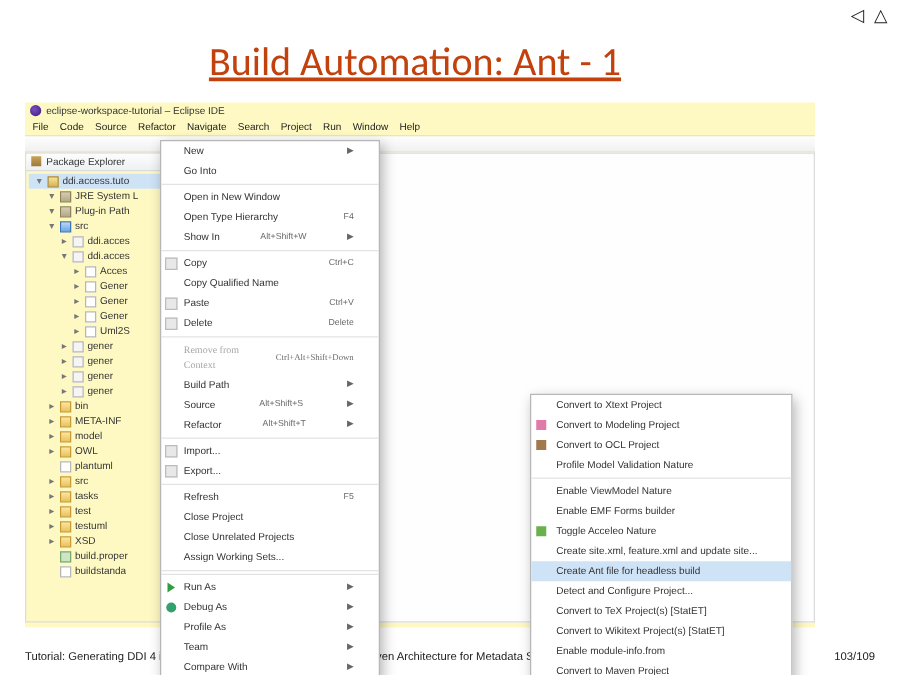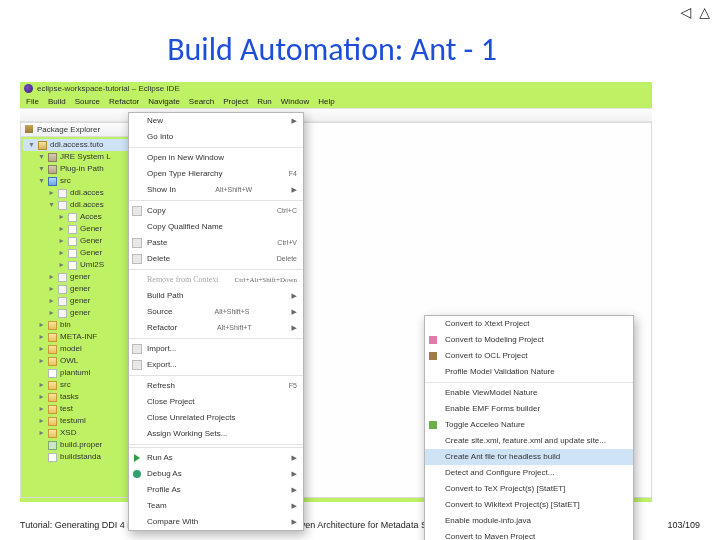--- a/index.html
+++ b/index.html
@@ -1,20 +1,20 @@
 <!DOCTYPE html>
 <html><head>
 <meta charset="utf-8">
 <style>
   * { box-sizing: border-box; margin: 0; padding: 0; }
   html, body { width: 720px; height: 540px; font-family: "Segoe UI", Arial, sans-serif; background: #fff; overflow: hidden; }
   .slide { position: relative; width: 720px; height: 540px; }
   .slide-nav { position: absolute; top: 4px; right: 8px; font-size: 14px; color: #222; letter-spacing: 2px; font-family: Arial, sans-serif; }
-  .slide-title { position: absolute; top: 30px; left: 0; width: 664px; text-align: center; font-size: 32px; font-weight: 400; font-family: Calibri, Arial, sans-serif; color: #1d4ed8; }
-  .shot { position: absolute; top: 82px; left: 20px; width: 632px; height: 420px; background: #bef264; font-size: 8px; color: #333; }
+  .slide-title { position: absolute; top: 30px; left: 0; width: 664px; text-align: center; font-size: 32px; font-weight: 400; font-family: Calibri, Arial, sans-serif; color: #c2410c; text-decoration: underline; }
+  .shot { position: absolute; top: 82px; left: 20px; width: 632px; height: 420px; background: #fef9c3; font-size: 8px; color: #333; }
   .eclipse-titlebar { display: flex; align-items: center; gap: 4px; padding: 2px 4px; font-size: 8px; color: #333; }
   .ecl-icon { width: 9px; height: 9px; border-radius: 50%; background: radial-gradient(circle at 40% 40%, #7a4cc8, #3b1c6e); display: inline-block; }
   .menubar { display: flex; gap: 9px; padding: 2px 6px; font-size: 8px; color: #222; }
   .menubar span { cursor: default; }
   .toolbar-strip { height: 14px; border-top: 1px solid #e2e2e2; border-bottom: 1px solid #e2e2e2; background: linear-gradient(#fdfdfd,#f1f1f1); }
   .main-area { display: flex; height: 376px; }
   .panel { border: 1px solid #dcdcdc; }
   .pkg-explorer { width: 174px; display: flex; flex-direction: column; }
   .view-tab { display: flex; align-items: flex-start; gap: 4px; background: linear-gradient(#fdfdfd,#eef0f3); border-bottom: 1px solid #dcdcdc; padding: 2px 4px; font-size: 8px; }
   .view-tab .cube { width: 8px; height: 8px; background: linear-gradient(#c9a35a,#9b7a36); }
@@ -25,21 +25,21 @@
   .ind { display: inline-block; }
   .ic { width: 9px; height: 9px; display: inline-block; }
   .ic-proj { background: linear-gradient(#f6e39a,#d8b256); border: 1px solid #b38a2d; }
   .ic-folder { background: linear-gradient(#fbe6a3,#e9c25c); border: 1px solid #c79a36; }
   .ic-src { background: linear-gradient(#b7d8ff,#6ca6e2); border: 1px solid #3d76b7; }
   .ic-pkg { background: #f5f5f5; border: 1px solid #b7b7b7; }
   .ic-lib { background: linear-gradient(#d6ccb4,#b4a885); border: 1px solid #8e825e; }
   .ic-file { background: #fff; border: 1px solid #b7b7b7; }
   .ic-plug { background: #cde5c7; border: 1px solid #7caa6e; }
   .ctx-menu { position: absolute; top: 30px; left: 108px; width: 176px; background: #fff; border: 1px solid #b7b7b7; box-shadow: 2px 4px 10px rgba(0,0,0,.3); font-size: 8px; z-index: 5; }
-  .mi { display: flex; align-items: center; padding: 2px 6px 2px 18px; line-height: 12px; gap: 5px; position: relative; }
+  .mi { display: flex; align-items: center; padding: 2px 20px 2px 18px; line-height: 12px; gap: 5px; position: relative; }
   .mi .shortcut { margin-left: auto; color: #6a6a6a; font-size: 7px; }
   .mi .arrow { margin-left: auto; color: #666; font-size: 7px; }
   .mi.highlight { background: #cfe3f7; }
   .msep { height: 0; border-top: 1px solid #e3e3e3; margin: 2px 0; }
   .mi .lead-ic { position: absolute; left: 3px; width: 10px; height: 10px; display: inline-flex; align-items: center; justify-content: center; }
   .green-tri { width: 0; height: 0; border-left: 6px solid #2f9e3e; border-top: 4px solid transparent; border-bottom: 4px solid transparent; }
   .bug-ic { width: 8px; height: 8px; background: #34a06e; border-radius: 50%; }
   .submenu { position: absolute; top: 233px; left: 404px; width: 210px; background: #fff; border: 1px solid #b7b7b7; box-shadow: 2px 4px 10px rgba(0,0,0,.3); font-size: 8px; z-index: 6; }
   .submenu .mi { padding: 2px 8px 2px 20px; }
   .sq { width: 8px; height: 8px; display: inline-block; }
@@ -57,21 +57,21 @@
   <div class="slide-nav">◁ △</div>
   <div class="slide-title">Build Automation: Ant - 1</div>
 
   <div class="shot">
     <div class="eclipse-titlebar">
       <span class="ecl-icon"></span>
       <span>eclipse-workspace-tutorial – Eclipse IDE</span>
     </div>
     <div class="menubar" id="menubar">
         <span>File</span>
-        <span>Build</span>
+        <span>Code</span>
         <span>Source</span>
         <span>Refactor</span>
         <span>Navigate</span>
         <span>Search</span>
         <span>Project</span>
         <span>Run</span>
         <span>Window</span>
         <span>Help</span>
       </div>
     <div class="toolbar-strip"></div>
@@ -402,21 +402,21 @@
         <div class="mi">
           <span>Detect and Configure Project...</span>
         </div>
         <div class="mi">
           <span>Convert to TeX Project(s)  [StatET]</span>
         </div>
         <div class="mi">
           <span>Convert to Wikitext Project(s)  [StatET]</span>
         </div>
         <div class="mi">
-          <span>Enable module-info.java</span>
+          <span>Enable module-info.from</span>
         </div>
         <div class="mi">
           <span>Convert to Maven Project</span>
         </div>
       </div>
   </div>
 
   <div class="footer">
     <span>Tutorial: Generating DDI 4 in the Language of your Choice – Model Driven Architecture for Metadata Standards in Practice</span>
     <span>103/109</span>

